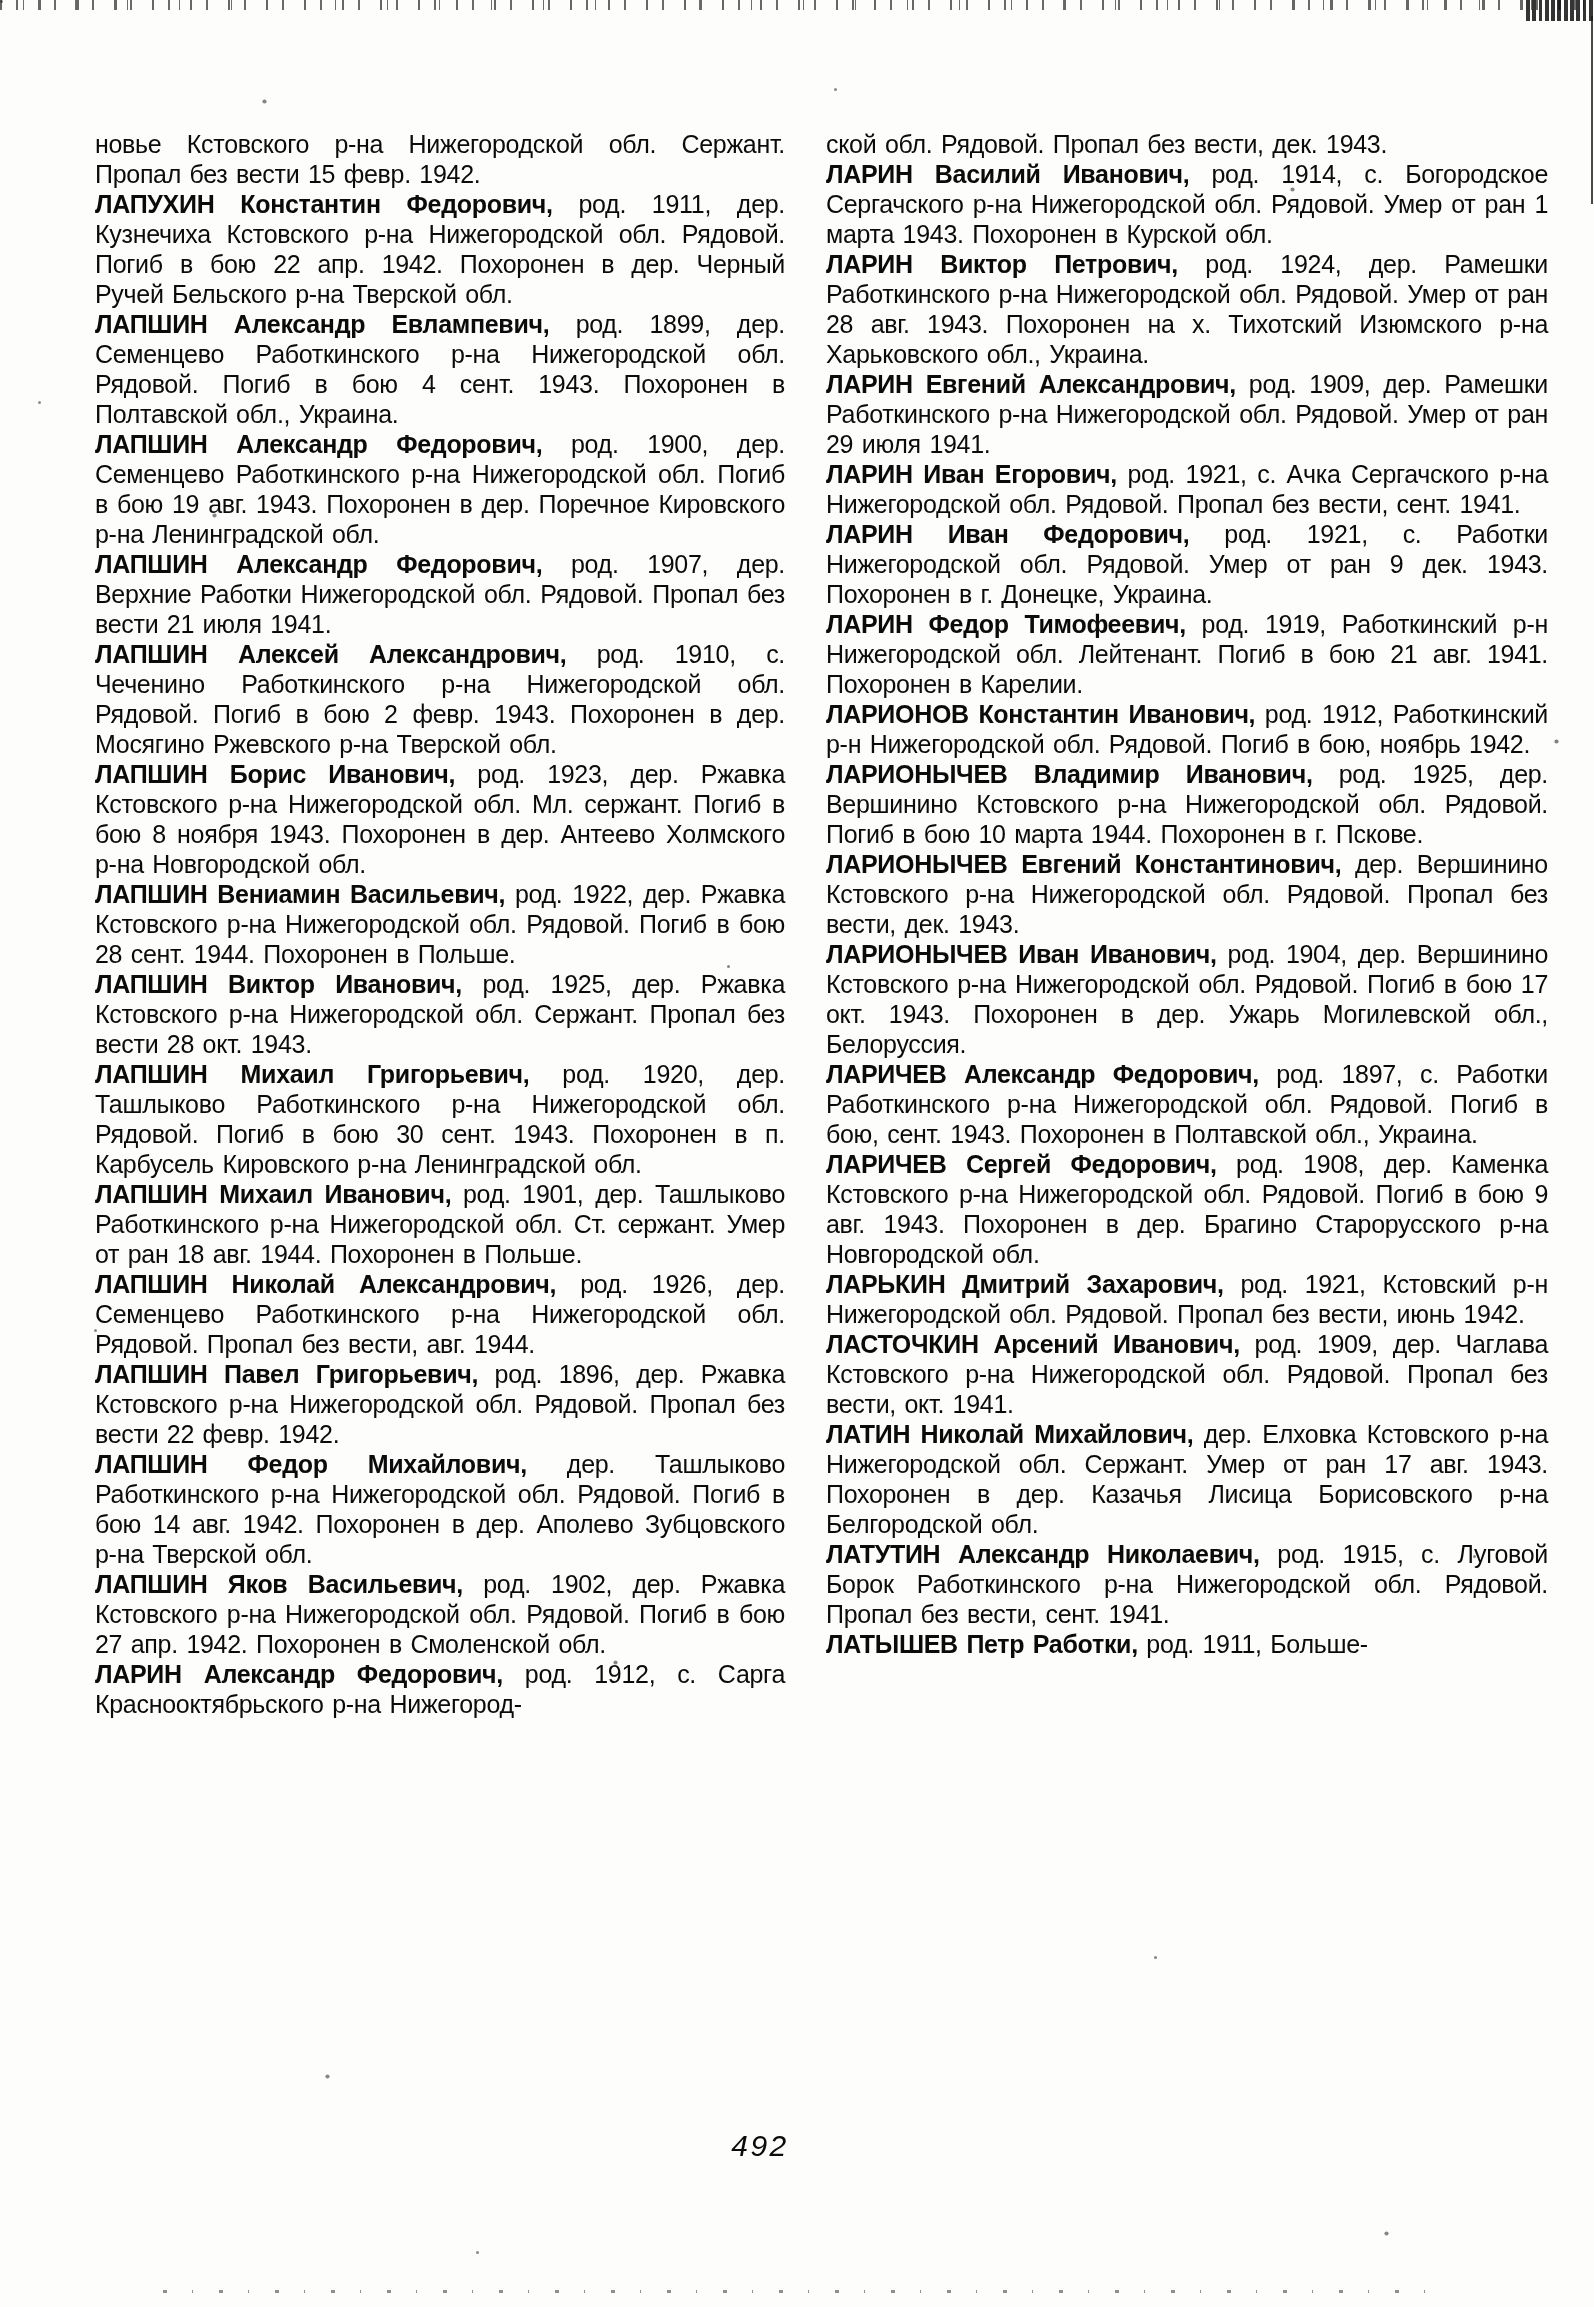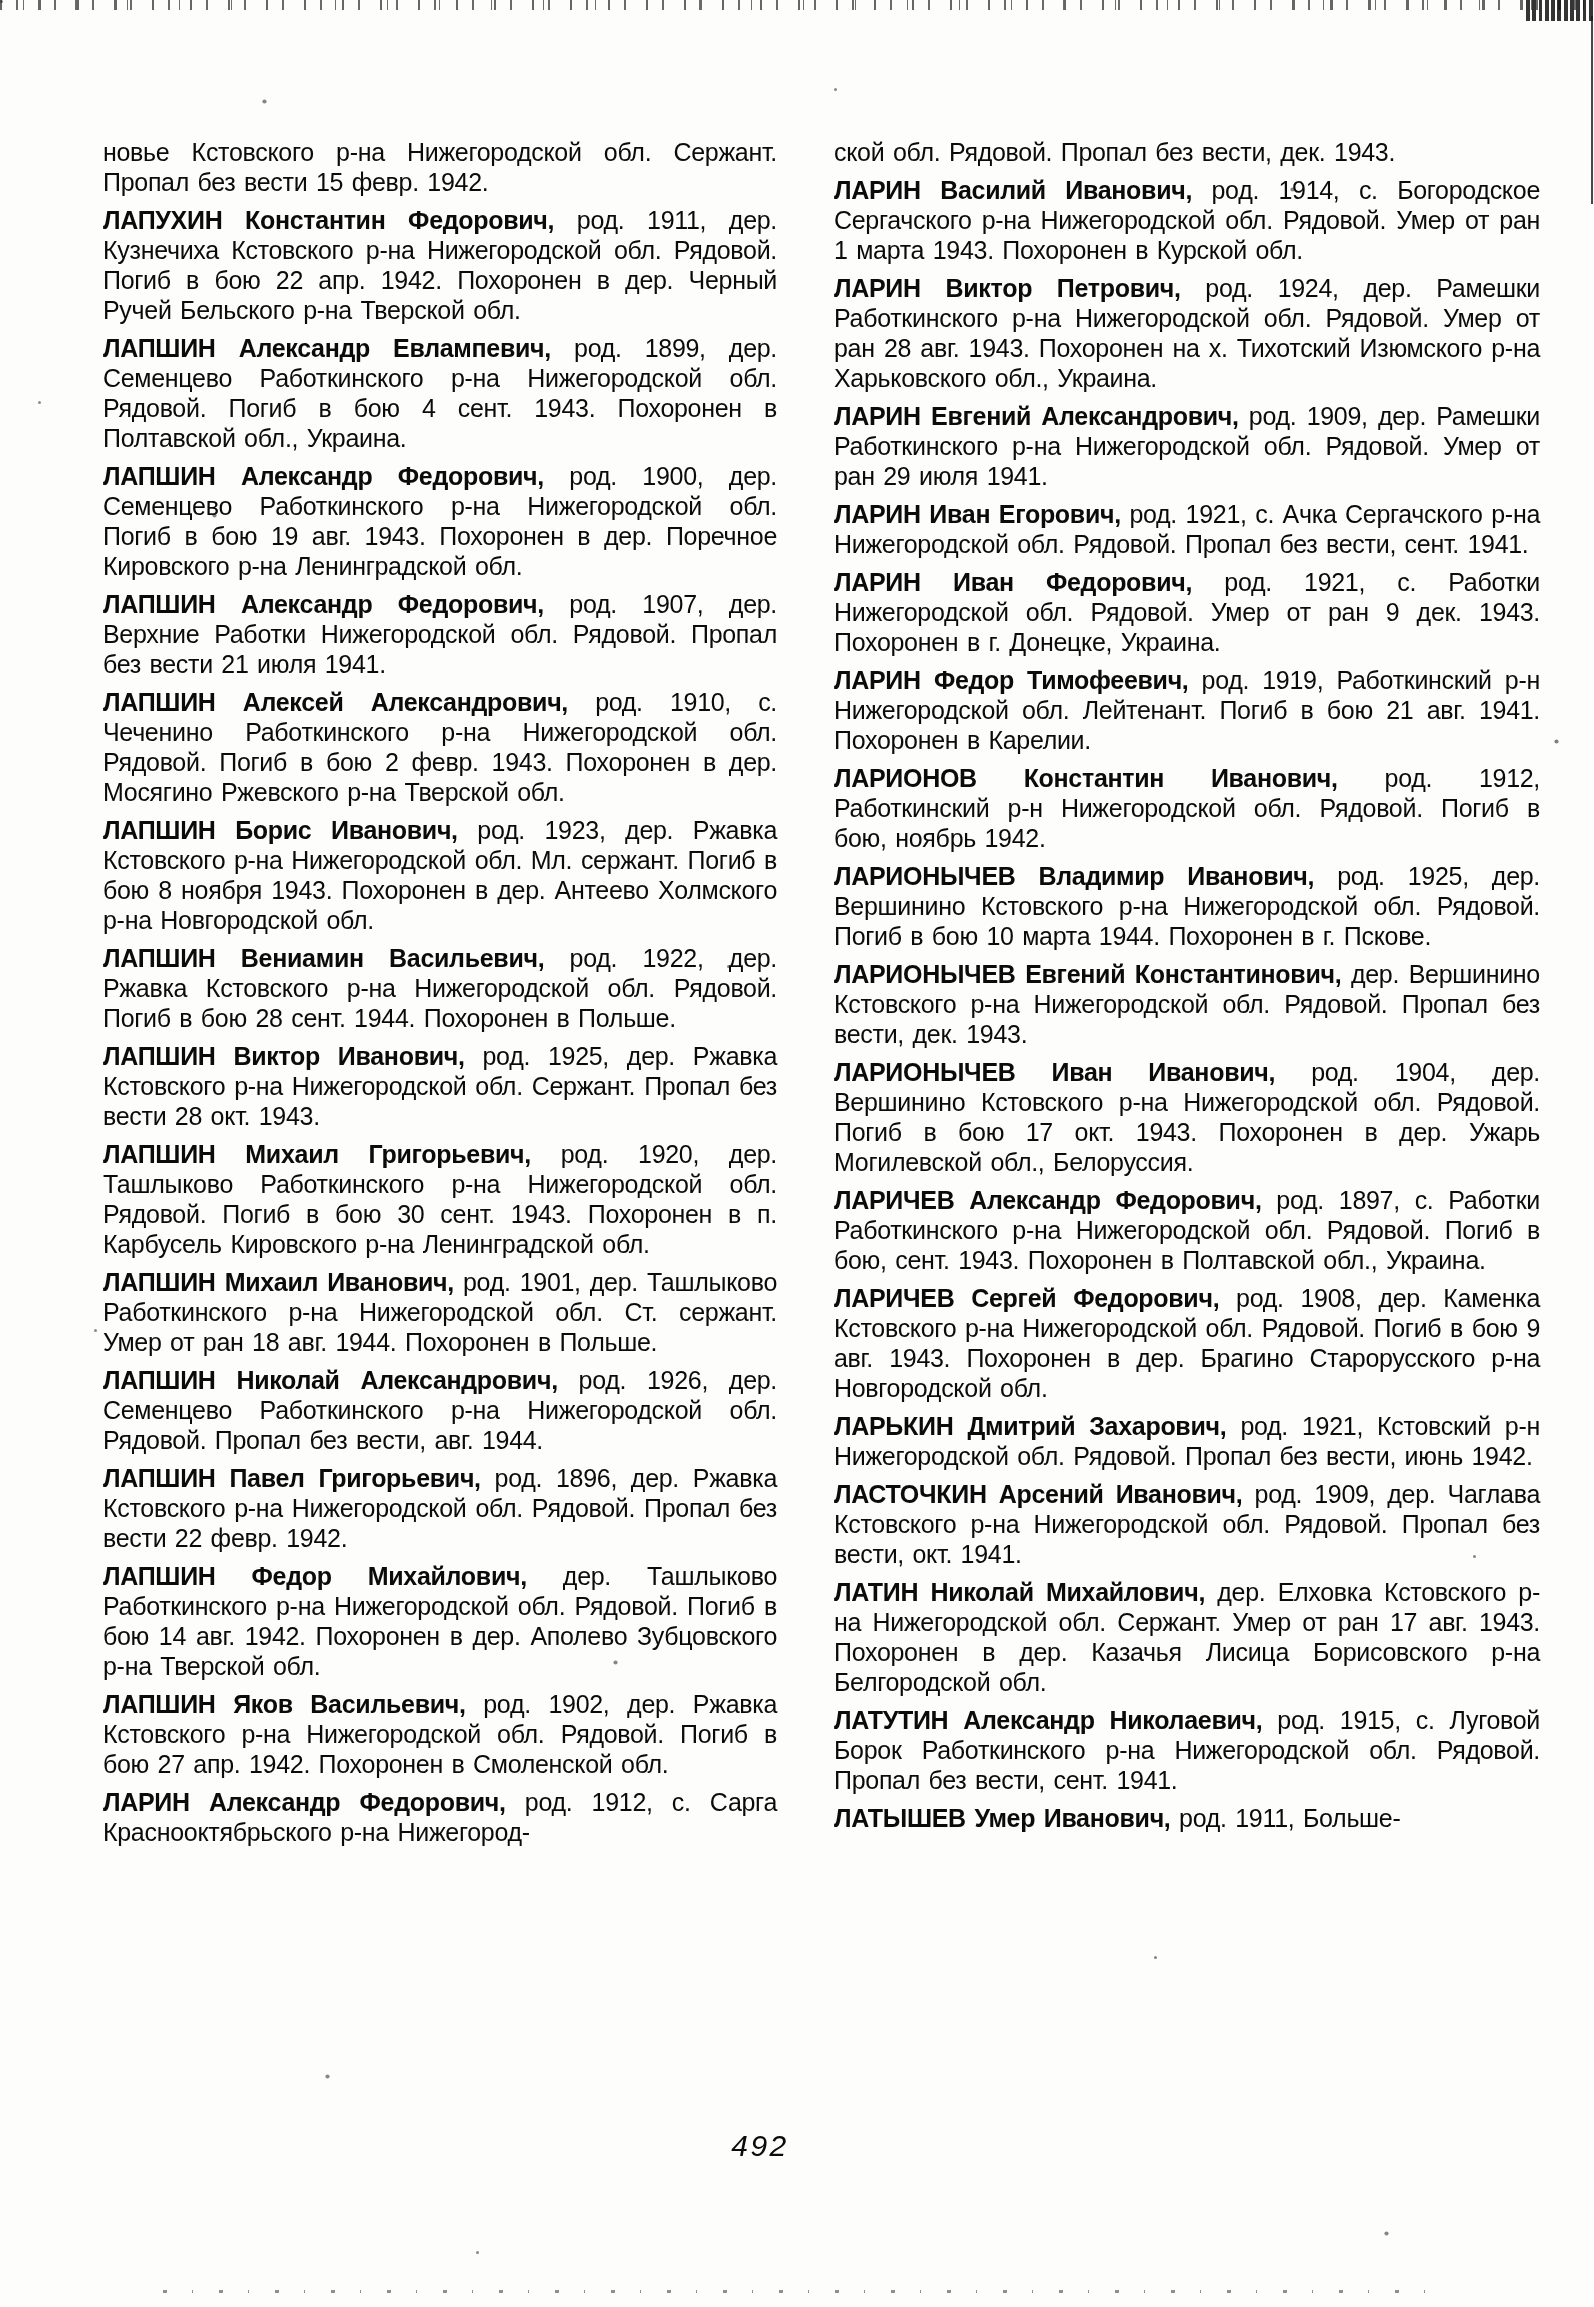--- a/index.html
+++ b/index.html
@@ -15,21 +15,21 @@
     position:absolute;
     top:129px;
     text-align:justify;
     font-size:25px;
     line-height:30px;
     letter-spacing:-0.3px;
     word-spacing:1.9px;
   }
   .col-left{left:95px;width:690px;}
   .col-right{left:826px;width:722px;}
-  p.entry{margin:8px;padding:0;}
+  p.entry{margin:0;padding:0;}
   .surname{font-weight:700;}
   .page-footer{
     position:absolute;
     left:0;right:75px;
     top:2129px;
     text-align:center;
     font-size:30px;
     letter-spacing:2.5px;
     font-weight:400;
     font-style:italic;
@@ -116,19 +116,19 @@
       <p class="entry"><span class="surname">ЛАРИОНОВ Константин Иванович,</span> род. 1912, Работкинский р-н Нижегородской обл. Рядовой. Погиб в бою, ноябрь 1942.</p>
       <p class="entry"><span class="surname">ЛАРИОНЫЧЕВ Владимир Иванович,</span> род. 1925, дер. Вершинино Кстовского р-на Нижегородской обл. Рядовой. Погиб в бою 10 марта 1944. Похоронен в г. Пскове.</p>
       <p class="entry"><span class="surname">ЛАРИОНЫЧЕВ Евгений Константинович,</span> дер. Вершинино Кстовского р-на Нижегородской обл. Рядовой. Пропал без вести, дек. 1943.</p>
       <p class="entry"><span class="surname">ЛАРИОНЫЧЕВ Иван Иванович,</span> род. 1904, дер. Вершинино Кстовского р-на Нижегородской обл. Рядовой. Погиб в бою 17 окт. 1943. Похоронен в дер. Ужарь Могилевской обл., Белоруссия.</p>
       <p class="entry"><span class="surname">ЛАРИЧЕВ Александр Федорович,</span> род. 1897, с. Работки Работкинского р-на Нижегородской обл. Рядовой. Погиб в бою, сент. 1943. Похоронен в Полтавской обл., Украина.</p>
       <p class="entry"><span class="surname">ЛАРИЧЕВ Сергей Федорович,</span> род. 1908, дер. Каменка Кстовского р-на Нижегородской обл. Рядовой. Погиб в бою 9 авг. 1943. Похоронен в дер. Брагино Старорусского р-на Новгородской обл.</p>
       <p class="entry"><span class="surname">ЛАРЬКИН Дмитрий Захарович,</span> род. 1921, Кстовский р-н Нижегородской обл. Рядовой. Пропал без вести, июнь 1942.</p>
       <p class="entry"><span class="surname">ЛАСТОЧКИН Арсений Иванович,</span> род. 1909, дер. Чаглава Кстовского р-на Нижегородской обл. Рядовой. Пропал без вести, окт. 1941.</p>
       <p class="entry"><span class="surname">ЛАТИН Николай Михайлович,</span> дер. Елховка Кстовского р-на Нижегородской обл. Сержант. Умер от ран 17 авг. 1943. Похоронен в дер. Казачья Лисица Борисовского р-на Белгородской обл.</p>
       <p class="entry"><span class="surname">ЛАТУТИН Александр Николаевич,</span> род. 1915, с. Луговой Борок Работкинского р-на Нижегородской обл. Рядовой. Пропал без вести, сент. 1941.</p>
-      <p class="entry"><span class="surname">ЛАТЫШЕВ Умер Иванович,</span> род. 1911, Больше-</p>
+      <p class="entry"><span class="surname">ЛАТЫШЕВ Петр Работки,</span> род. 1911, Больше-</p>
     </div>
 
   <div class="page-footer">492</div>
 
 </div>
 
 
 </body></html>

